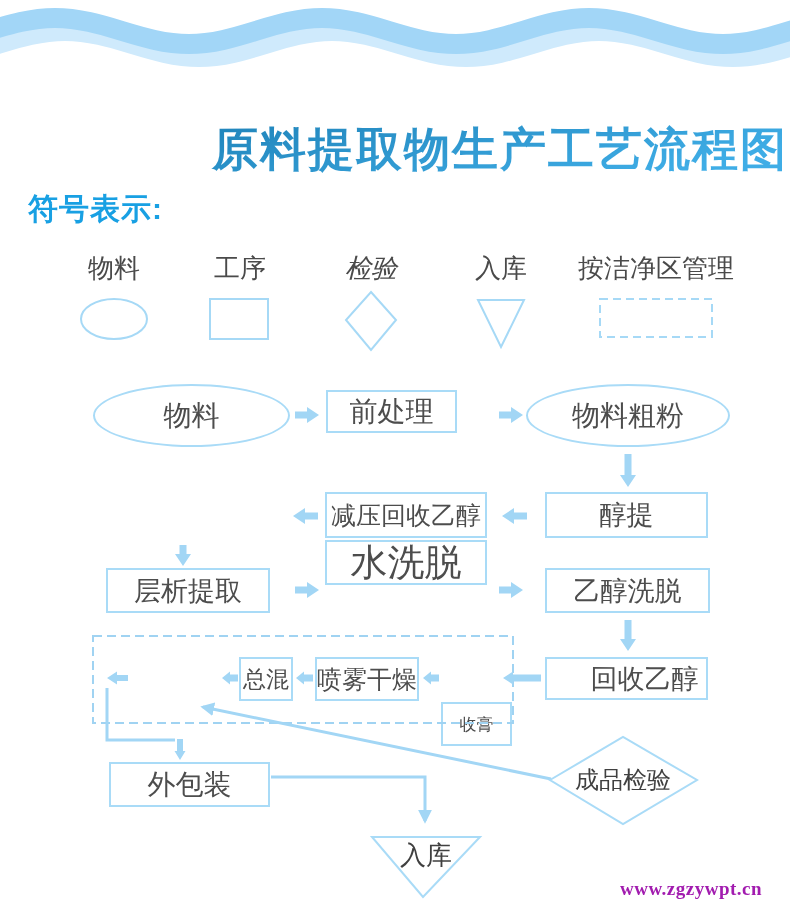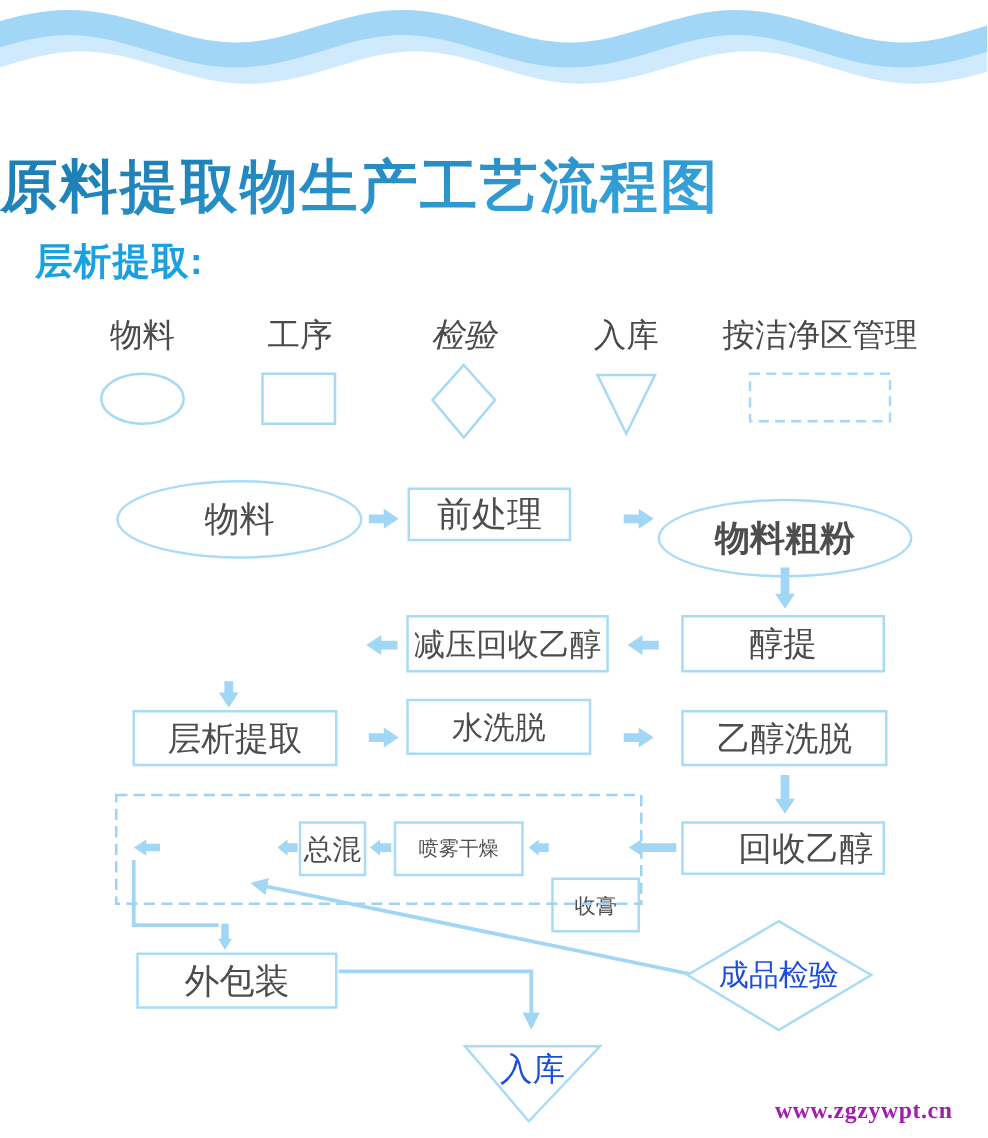--- a/index.html
+++ b/index.html
@@ -2,21 +2,21 @@
 <html><head>
 <meta charset="utf-8">
 <style>
   html,body{margin:0;padding:0;background:#ffffff;}
   .page{
     position:relative;width:790px;height:910px;background:#ffffff;overflow:hidden;
     font-family:"Liberation Sans","DejaVu Sans",sans-serif;
   }
   .art{position:absolute;left:0;top:0;z-index:10;pointer-events:none;}
   .title{
-    position:absolute;left:0;top:88px;width:788px;text-align:left;
+    position:absolute;left:0;top:88px;width:788px;text-align:right;
     font-size:46px;font-weight:bold;letter-spacing:2px;
     background:linear-gradient(168deg,#1d80b6 15%,#3fade6 85%);
     -webkit-background-clip:text;background-clip:text;color:transparent;
     z-index:5;
   }
   .legend-heading{
     position:absolute;left:28px;top:189px;font-size:30px;font-weight:bold;
     color:#18a0e3;letter-spacing:1px;z-index:5;
   }
   .legend-label{
@@ -24,21 +24,21 @@
     font-size:26px;color:#4a4a4a;z-index:5;
   }
   .node{
     position:absolute;box-sizing:border-box;border:2px solid #a9dbf7;background:#ffffff;
     display:flex;align-items:center;justify-content:center;
     color:#4d4d4d;z-index:5;white-space:nowrap;
   }
   .ellipse{border-radius:50%;}
   .float-label{
     position:absolute;display:flex;align-items:center;justify-content:center;
-    color:#1d4ed8;z-index:12;white-space:nowrap;
+    color:#404040;z-index:12;white-space:nowrap;
   }
   .watermark{
     position:absolute;left:620px;top:878px;z-index:12;
     font-family:Liberation Serif, serif;
     font-size:19px;font-weight:bold;color:#a21caf;letter-spacing:0.5px;
   }
 </style>
 </head>
 <body>
 
@@ -88,41 +88,41 @@
       <polygon points="238,674.5 230,674.5 230,671.5 222,678 230,684.5 230,681.5 238,681.5"></polygon>
       <polygon points="128,675 117,675 117,671.5 107,678 117,684.5 117,681 128,681"></polygon>
       <polygon points="177,739 183,739 183,751 185.5,751 180,760 174.5,751 177,751"></polygon>
     </g>
 
     <polygon points="550,780 623,737 697,780 623,824" fill="#ffffff" stroke="#a9dbf7" stroke-width="2"></polygon>
     <polygon points="372,837 480,837 423,897" fill="#ffffff" stroke="#a9dbf7" stroke-width="2"></polygon>
   </svg>
 
   <h1 class="title">原料提取物生产工艺流程图</h1>
-  <div class="legend-heading">层析提取:</div>
+  <div class="legend-heading">符号表示:</div>
 
   <div class="legend-label" style="left:14px;">物料</div>
   <div class="legend-label" style="left:140px;">工序</div>
   <div class="legend-label" style="left:271px;font-style:italic;">检验</div>
   <div class="legend-label" style="left:401px;">入库</div>
   <div class="legend-label" style="left:556px;">按洁净区管理</div>
 
   <div class="node ellipse" style="left:93px;top:384px;width:197px;height:63px;font-size:28px;">物料</div>
   <div class="node" style="left:326px;top:390px;width:131px;height:43px;font-size:28px;">前处理</div>
-  <div class="node ellipse" style="left:526px;top:399px;width:204px;height:63px;font-size:28px;font-weight:bold;">物料粗粉</div>
+  <div class="node ellipse" style="left:526px;top:384px;width:204px;height:63px;font-size:28px;">物料粗粉</div>
 
   <div class="node" style="left:325px;top:492px;width:162px;height:46px;font-size:25px;">减压回收乙醇</div>
   <div class="node" style="left:545px;top:492px;width:163px;height:46px;font-size:27px;">醇提</div>
 
   <div class="node" style="left:106px;top:568px;width:164px;height:45px;font-size:27px;">层析提取</div>
-  <div class="node" style="left:325px;top:559px;width:148px;height:45px;font-size:25px;">水洗脱</div>
+  <div class="node" style="left:325px;top:540px;width:162px;height:45px;font-size:37px;">水洗脱</div>
   <div class="node" style="left:545px;top:568px;width:165px;height:45px;font-size:27px;">乙醇洗脱</div>
 
   <div class="node" style="left:239px;top:657px;width:54px;height:44px;font-size:23px;">总混</div>
-  <div class="node" style="left:315px;top:657px;width:104px;height:44px;font-size:16px;">喷雾干燥</div>
+  <div class="node" style="left:315px;top:657px;width:104px;height:44px;font-size:25px;">喷雾干燥</div>
   <div class="node" style="left:441px;top:657px;width:71px;height:44px;font-size:17px;margin-top:45px;">收膏</div>
   <div class="node" style="left:545px;top:657px;width:163px;height:43px;font-size:27px;padding-left:36px;">回收乙醇</div>
 
   <div class="node" style="left:109px;top:762px;width:161px;height:45px;font-size:28px;">外包装</div>
 
   <div class="float-label" style="left:558px;top:766px;width:130px;height:28px;font-size:24px;">成品检验</div>
   <div class="float-label" style="left:386px;top:840px;width:80px;height:30px;font-size:26px;">入库</div>
 
   <div class="watermark">www.zgzywpt.cn</div>
 

